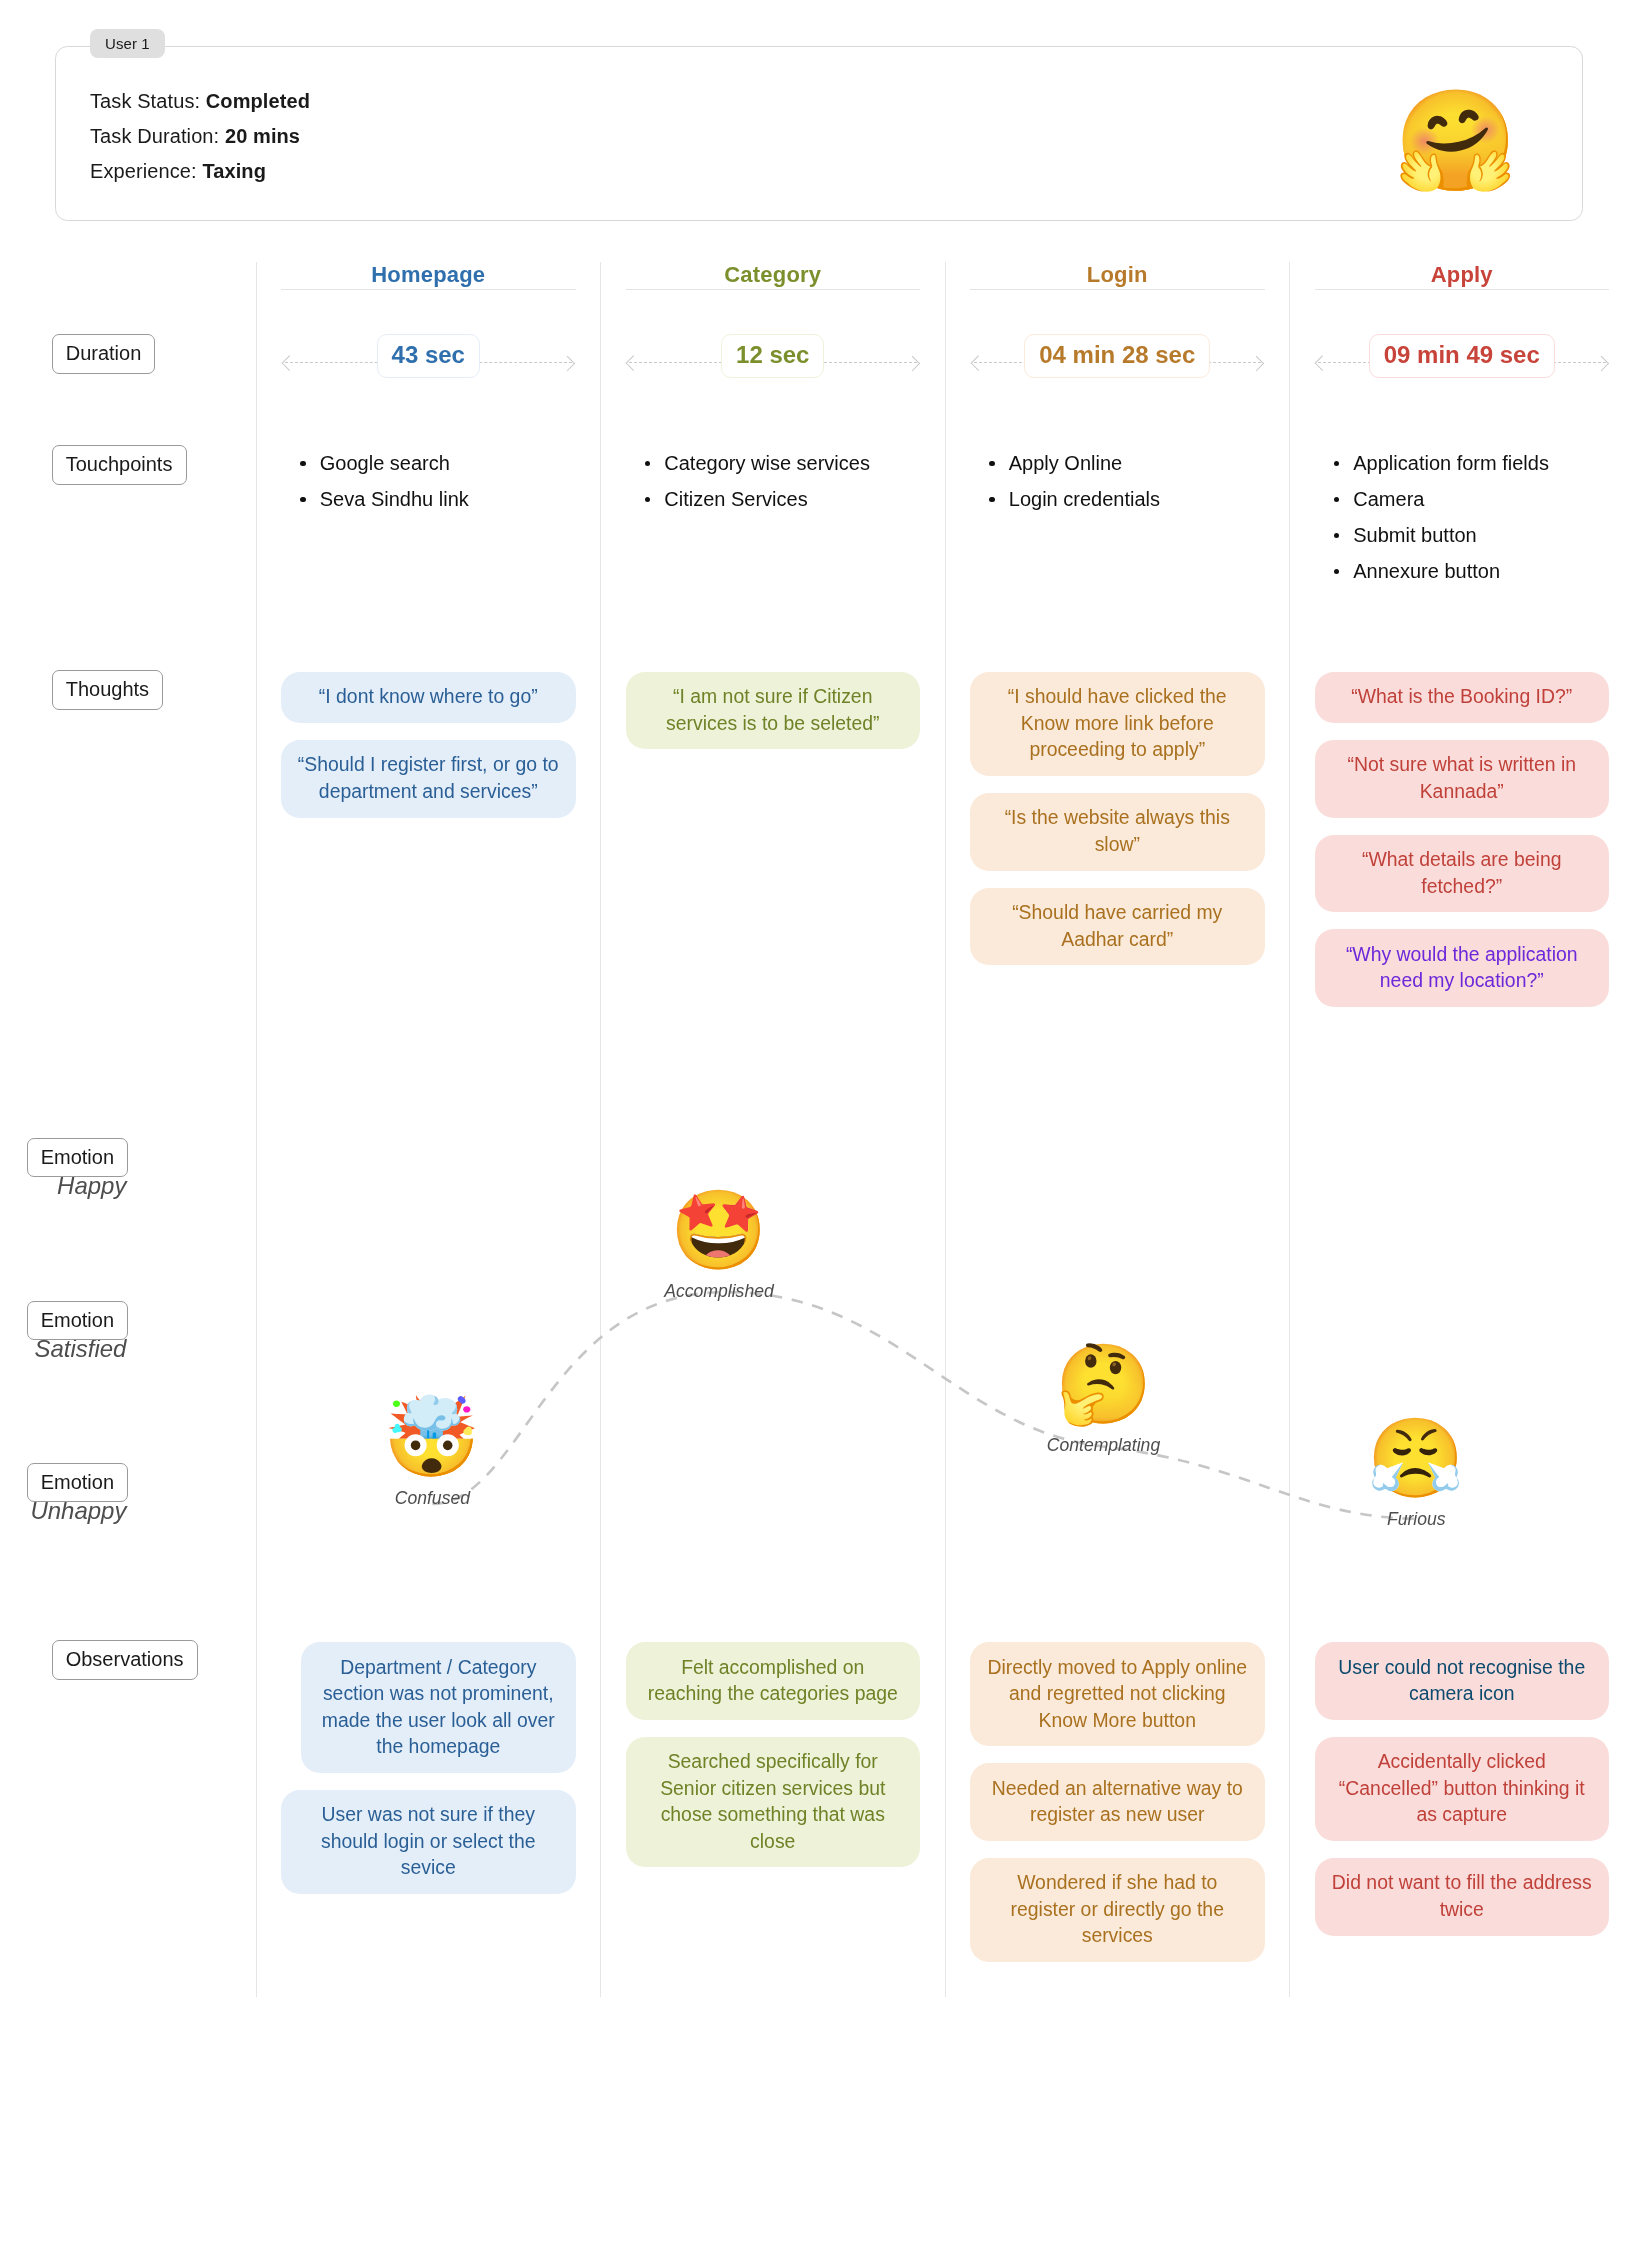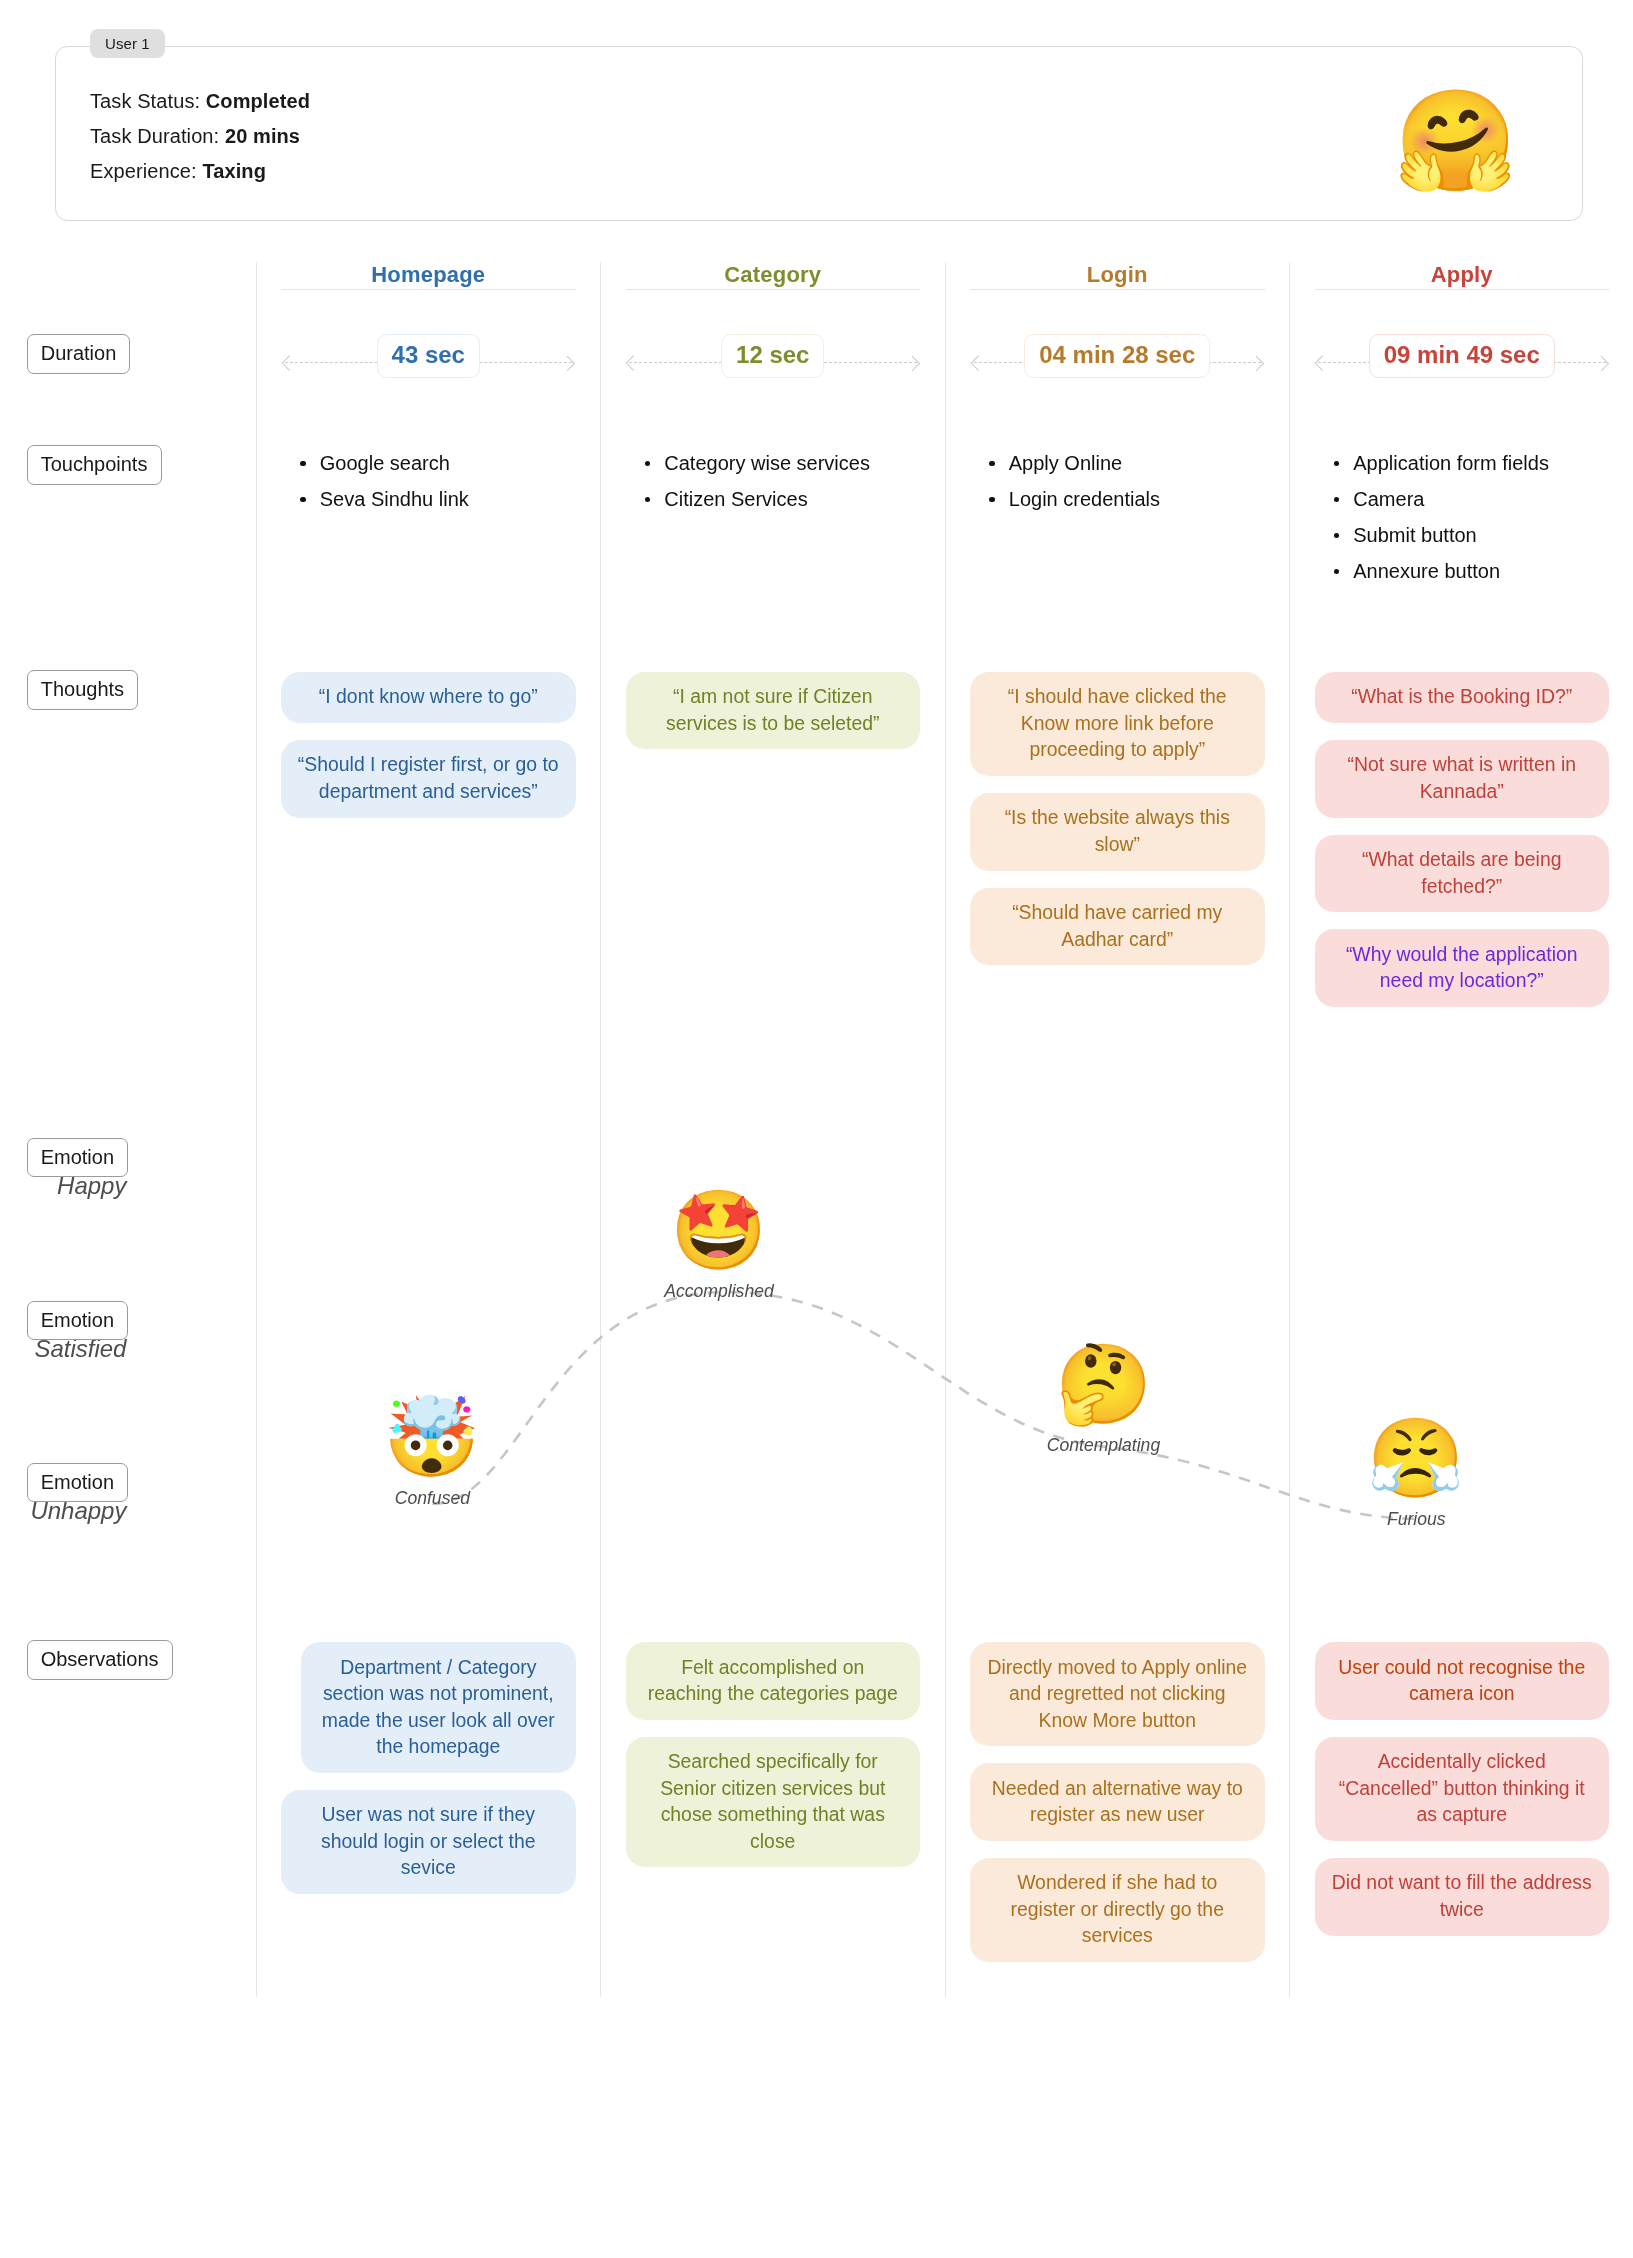--- a/index.html
+++ b/index.html
@@ -81,20 +81,21 @@
 
   .row {
     position: relative;
     display: flex;
     align-items: flex-start;
   }
   .row-label-col {
     width: 256px;
     flex: 0 0 256px;
     position: relative;
+    padding-left: 25px;
   }
   .lanes {
     flex: 1 1 auto;
     display: flex;
   }
   .lane {
     flex: 1 1 0;
     min-width: 0;
     padding: 0 25px;
     position: relative;
@@ -440,21 +441,21 @@
         </div>
         <div class="lane">
           <div class="bubbles">
             <div class="bubble" style="background: rgb(251, 234, 218); color: rgb(169, 113, 31);">Directly moved to Apply online and regretted not clicking Know More button</div>
             <div class="bubble" style="background: rgb(251, 234, 218); color: rgb(169, 113, 31);">Needed an alternative way to register as new user</div>
             <div class="bubble" style="background: rgb(251, 234, 218); color: rgb(169, 113, 31);">Wondered if she had to register or directly go the services</div>
           </div>
         </div>
         <div class="lane">
           <div class="bubbles">
-            <div class="bubble" style="background: rgb(250, 221, 219); color: #c2410c;">User could not recognise the camera icon</div>
+            <div class="bubble" style="background: rgb(250, 221, 219); color: #0c4a6e;">User could not recognise the camera icon</div>
             <div class="bubble" style="background: rgb(250, 221, 219); color: rgb(192, 65, 58);">Accidentally clicked “Cancelled” button thinking it as capture</div>
             <div class="bubble" style="background: rgb(250, 221, 219); color: rgb(192, 65, 58);">Did not want to fill the address twice</div>
           </div>
         </div>
       </div>
   </div>
 </div>
 
 
 </body></html>

